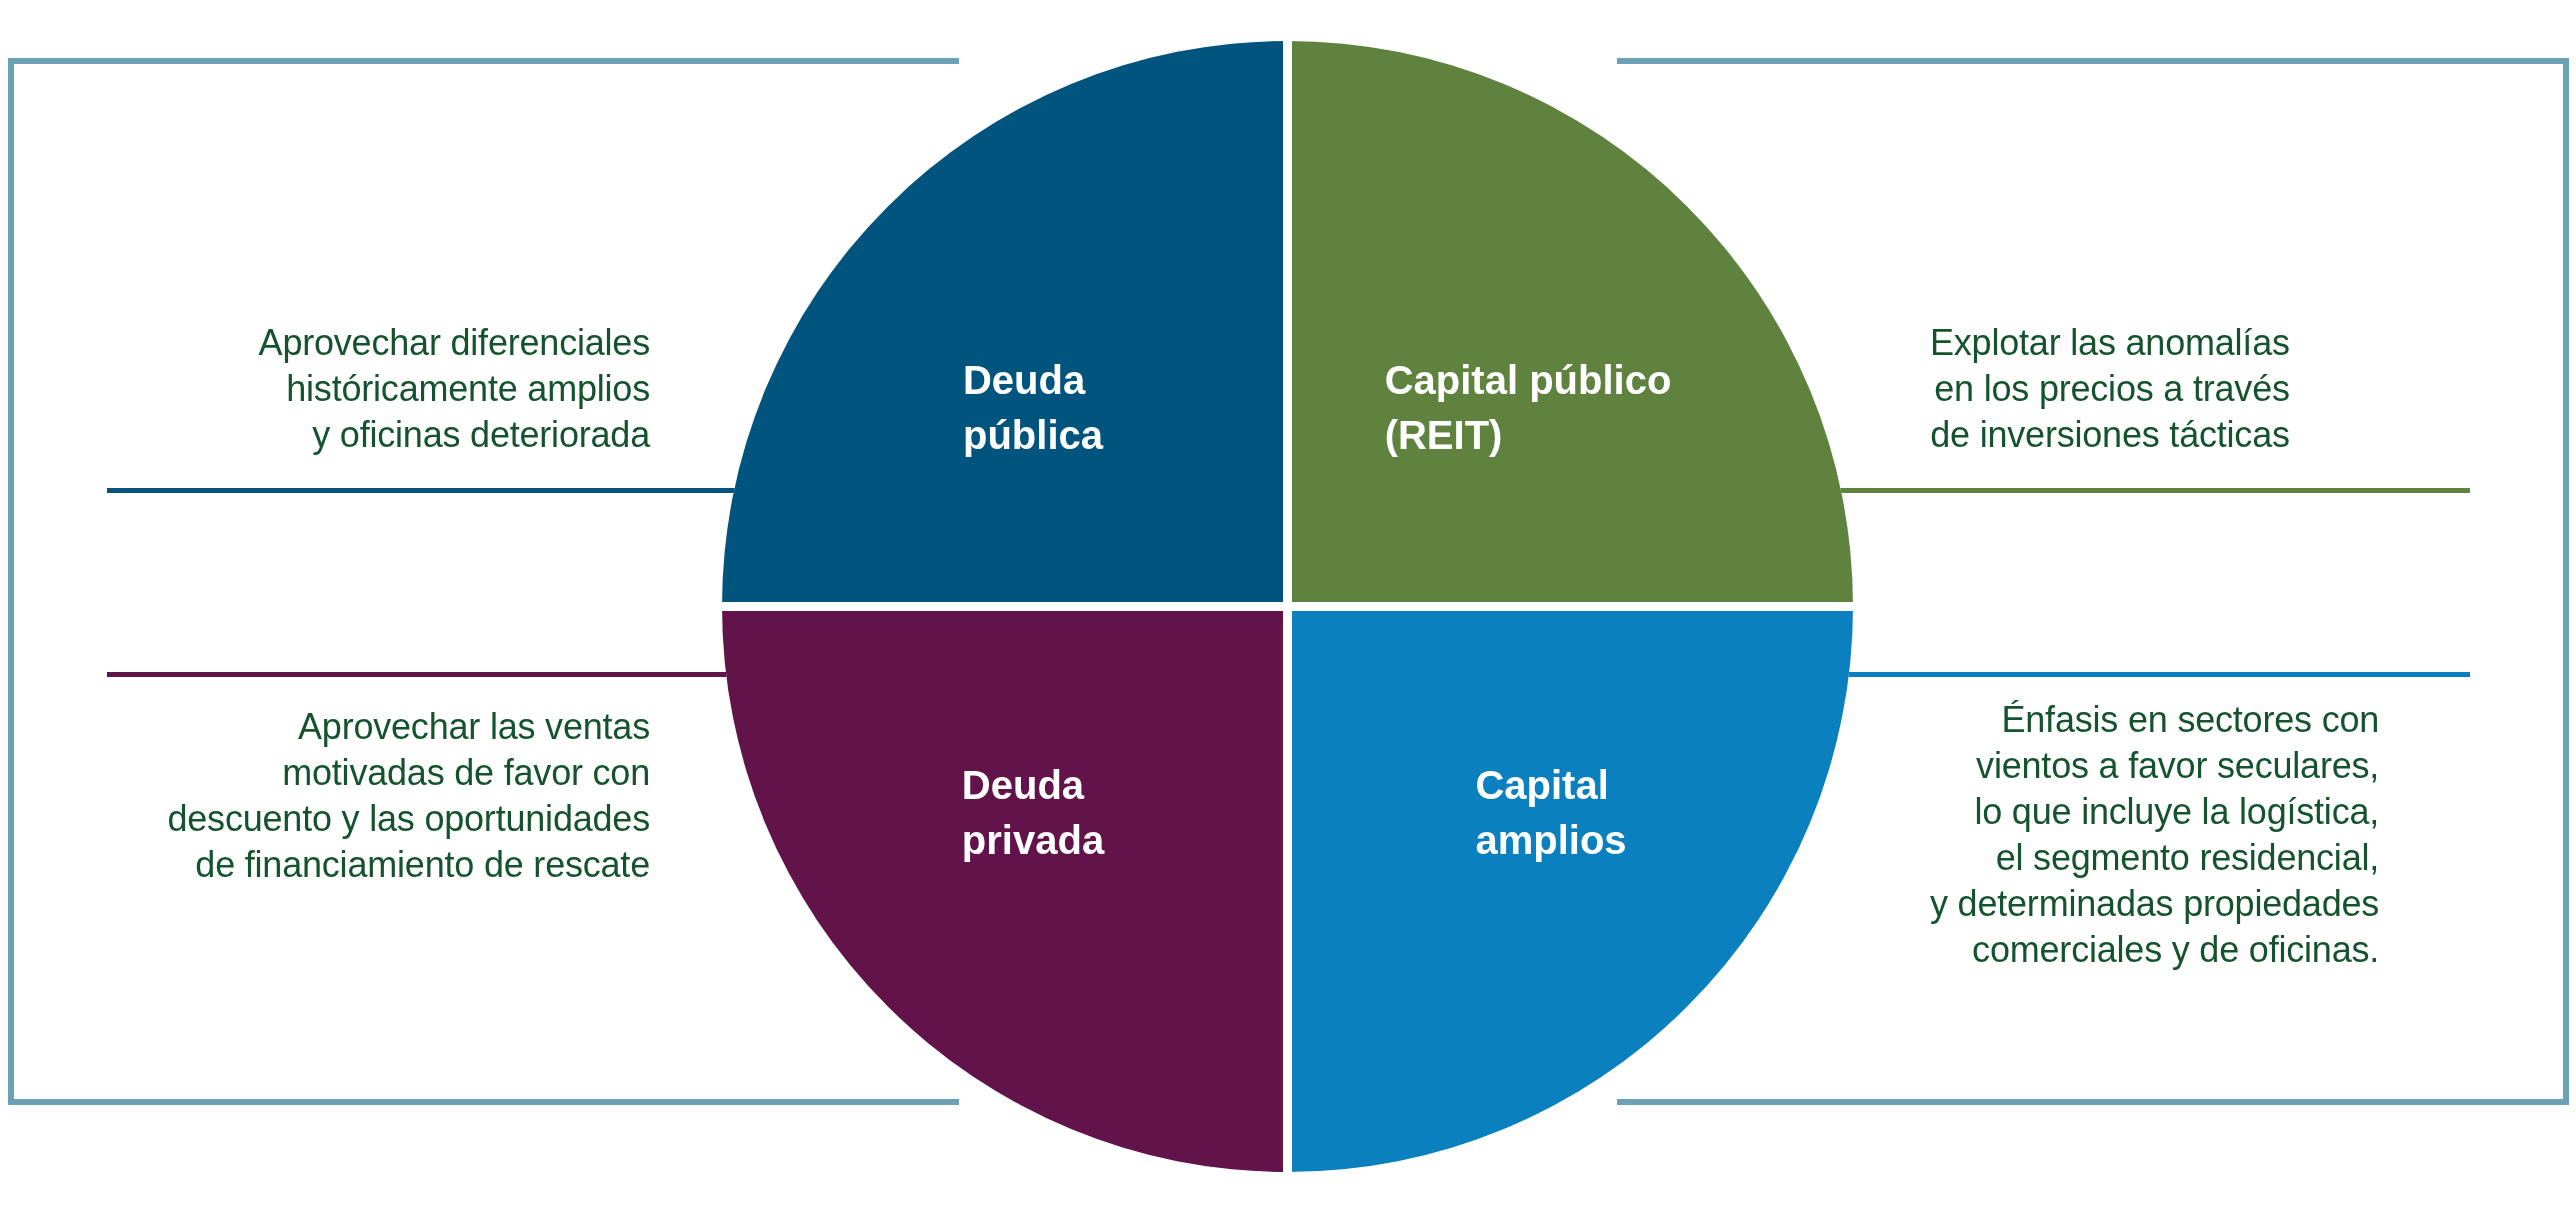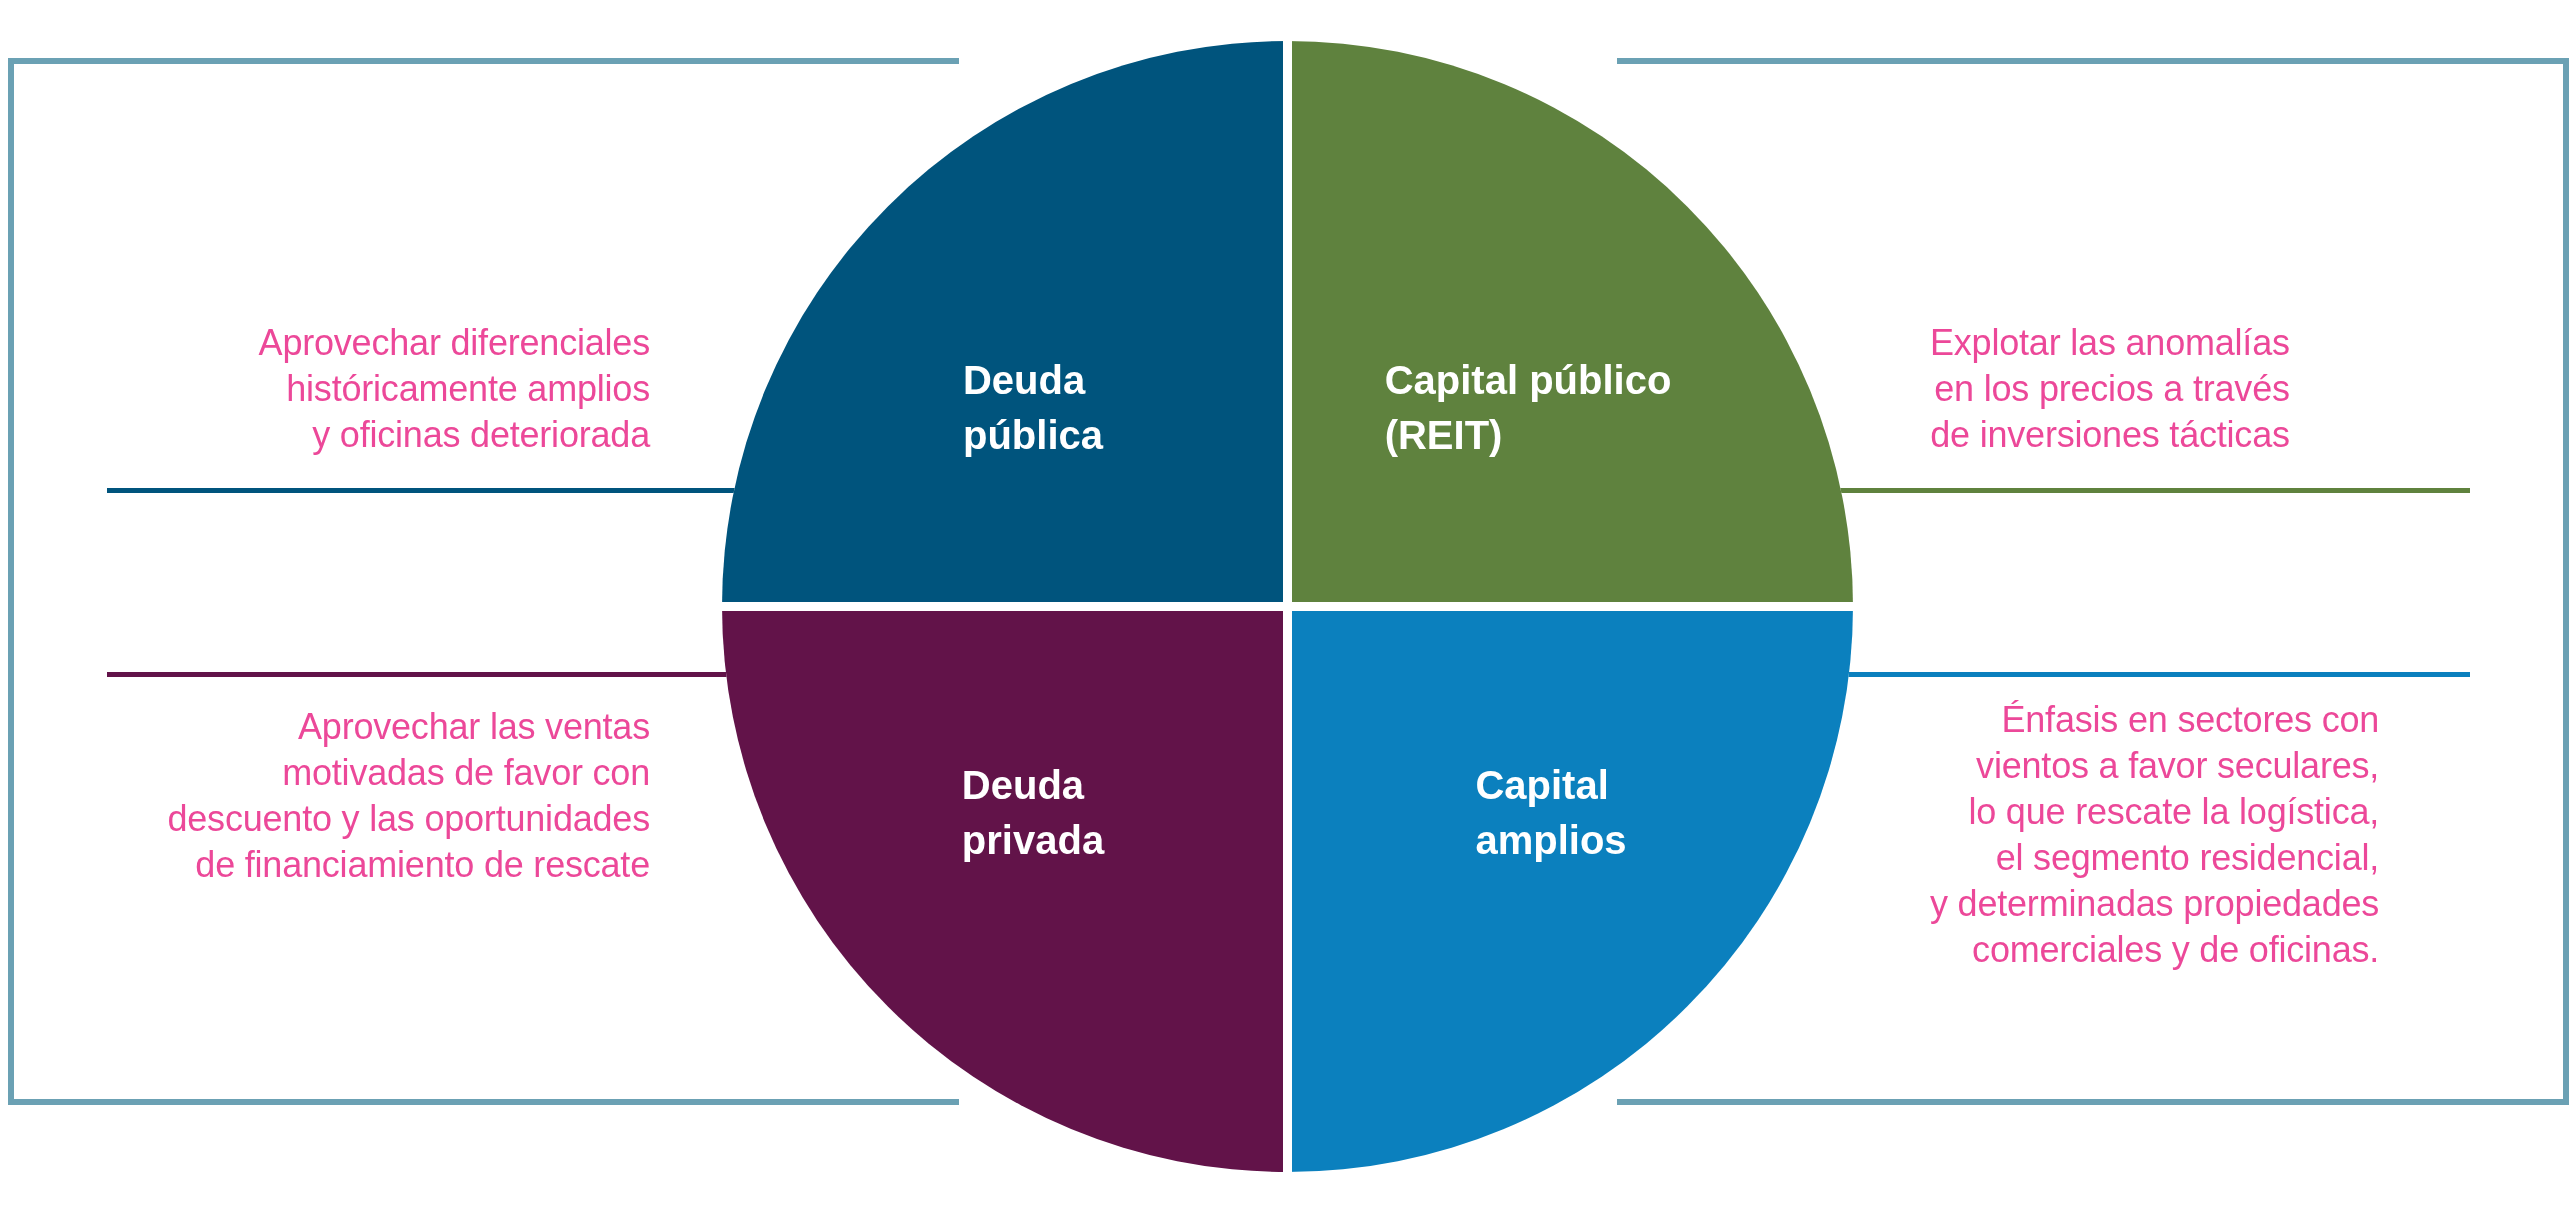--- a/index.html
+++ b/index.html
@@ -66,21 +66,21 @@
     z-index:3;
   }
   .qlabel.tl{left:1033px;top:408px;}
   .qlabel.tr{left:1528px;top:408px;}
   .qlabel.bl{left:1033px;top:813px;}
   .qlabel.br{left:1525px;top:813px;margin-left:26px;}
 
   
   .note{
     position:absolute;
-    color:#ec4899;
+    color:#14532d;
     font-size:36px;
     line-height:46px;
     letter-spacing:-0.2px;
     white-space:nowrap;
     z-index:2;
   }
   .note.left{right:1926px;text-align:right;}
   .note.right{left:1930px;text-align:right;}
   .note.tl{top:320px;}
   .note.tr{top:320px;}
@@ -140,20 +140,20 @@
   <div class="note left bl">
     <div>Aprovechar las ventas</div>
     <div>motivadas de favor con</div>
     <div>descuento y las oportunidades</div>
     <div>de financiamiento de rescate</div>
   </div>
 
   <div class="note right br">
     <div>Énfasis en sectores con</div>
     <div>vientos a favor seculares,</div>
-    <div>lo que rescate la logística,</div>
+    <div>lo que incluye la logística,</div>
     <div>el segmento residencial,</div>
     <div>y determinadas propiedades</div>
     <div>comerciales y de oficinas.</div>
   </div>
 
 </div>
 
 
 </body></html>

